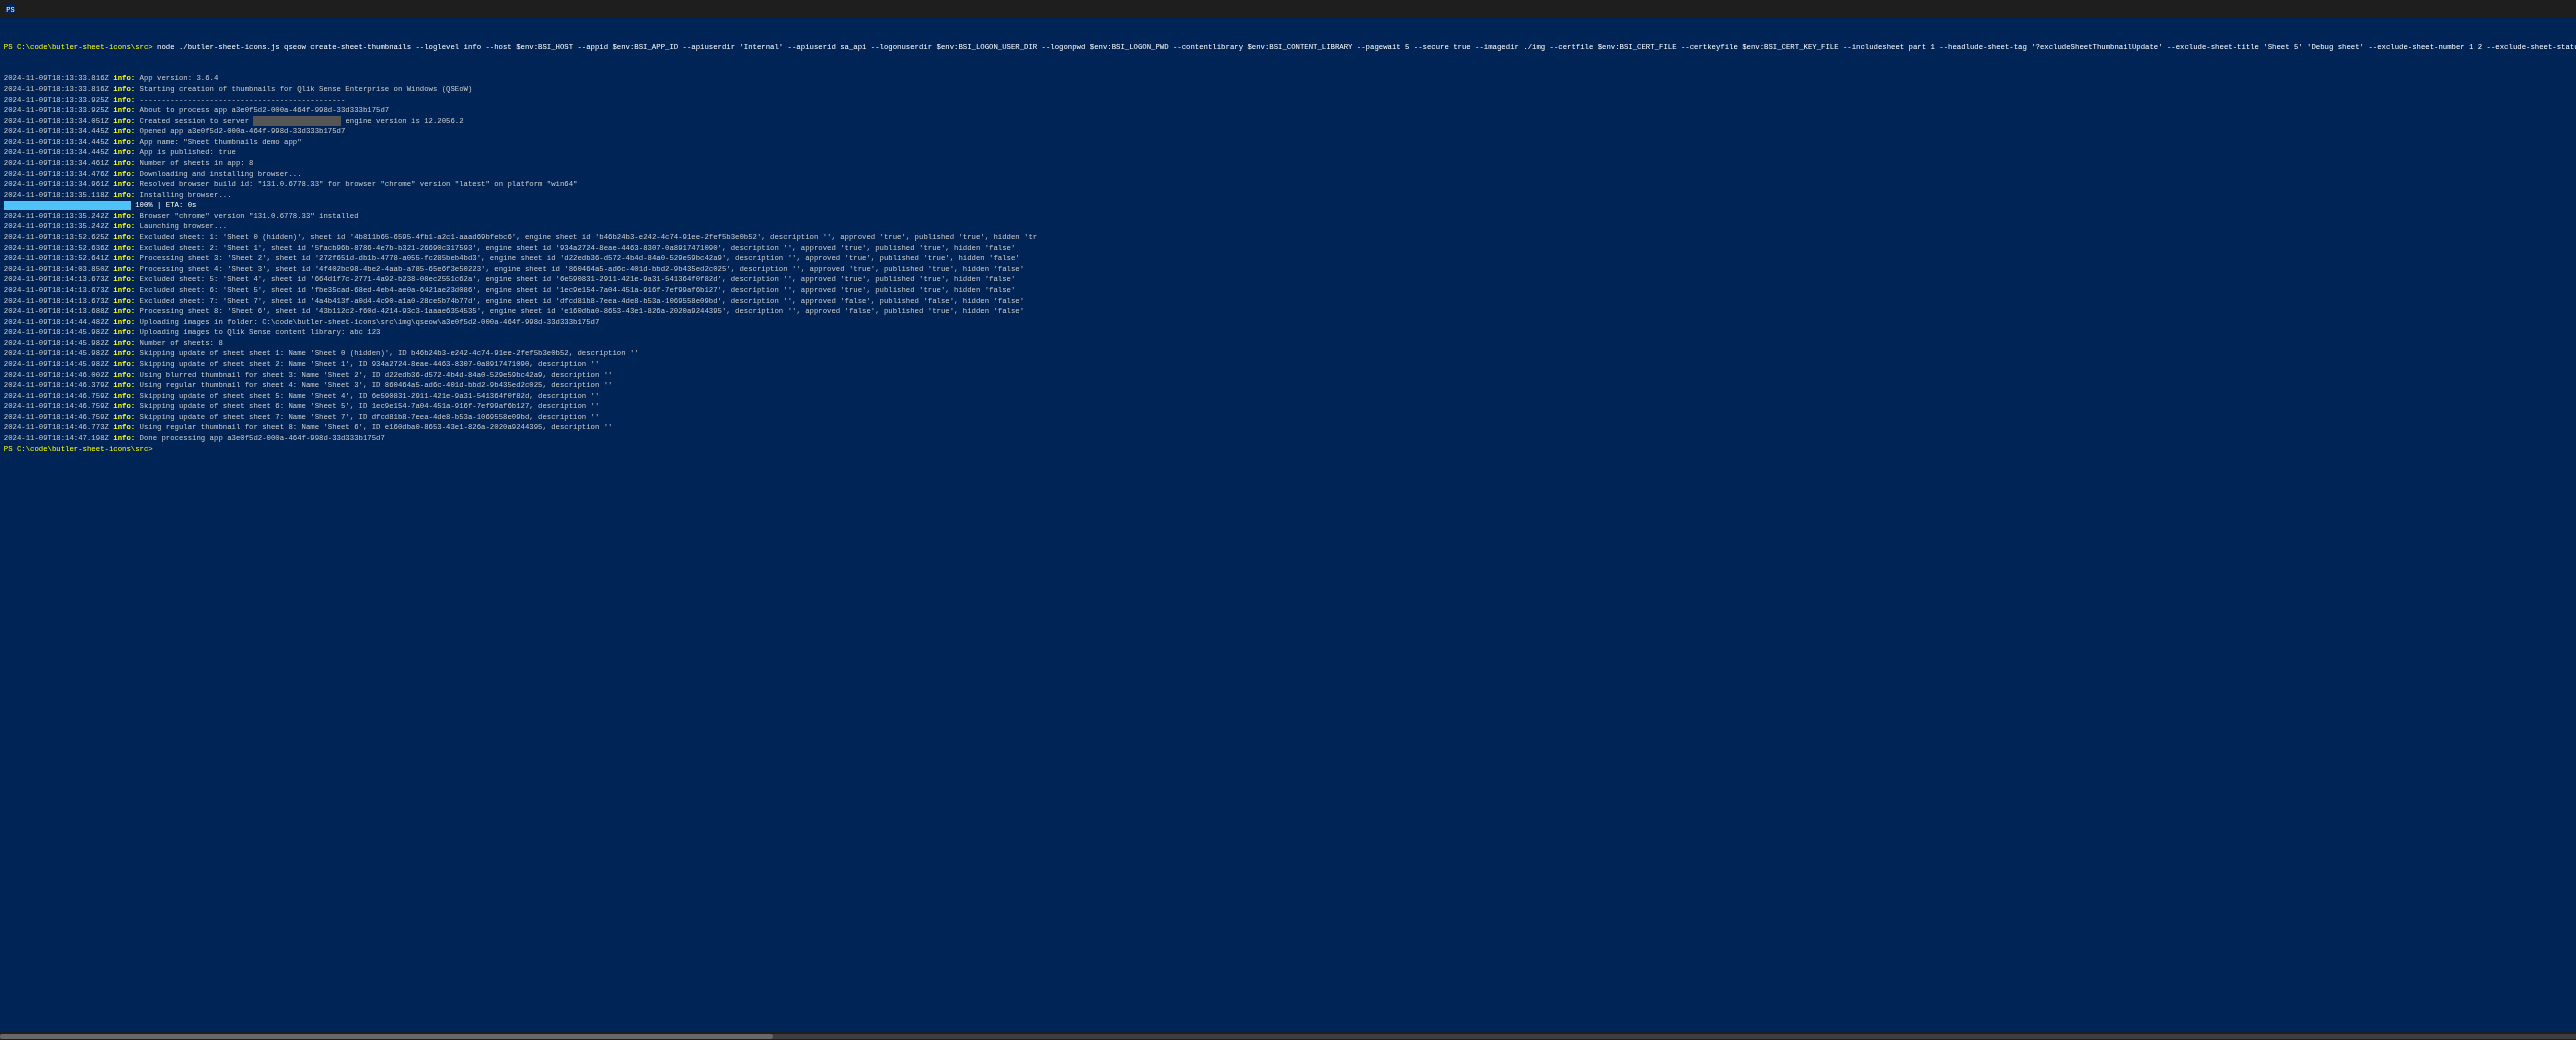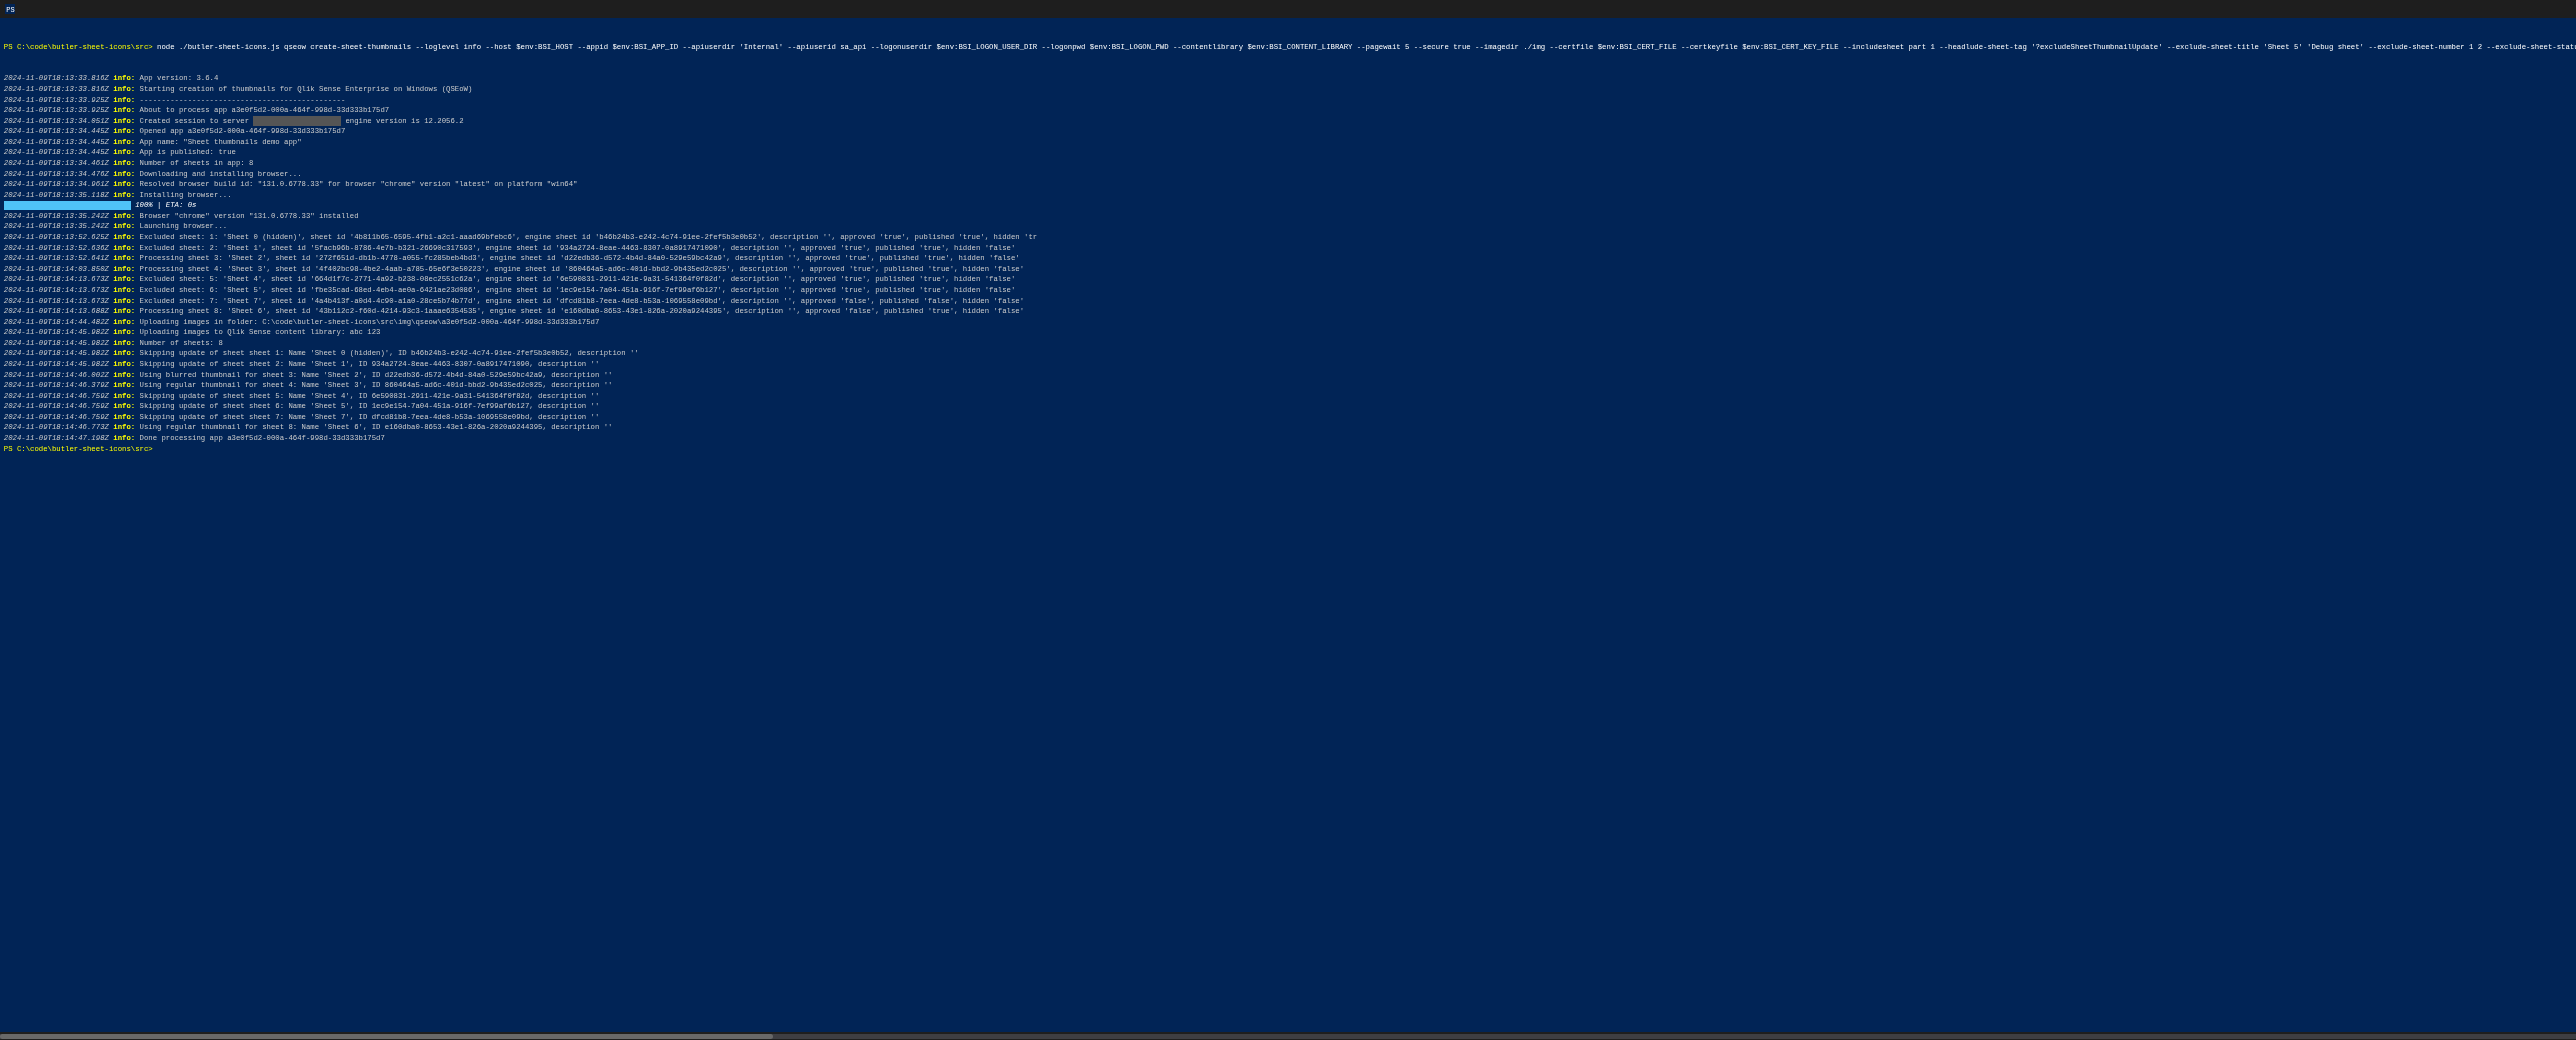--- a/index.html
+++ b/index.html
@@ -81,35 +81,33 @@
       white-space: pre;
     }
 
     .line {
       display: block;
       white-space: pre;
     }
 
     .timestamp {
       color: #cccccc;
-      font-style: italic;
     }
 
     .log-info {
       color: #ffff00;
       font-weight: bold;
     }
 
     .log-text {
       color: #cccccc;
     }
 
     .log-white {
       color: #ffffff;
-      font-style: italic;
     }
 
     .cmd-line {
       color: #ffffff;
     }
 
     .ps-prompt {
       color: #ffff00;
     }
 

